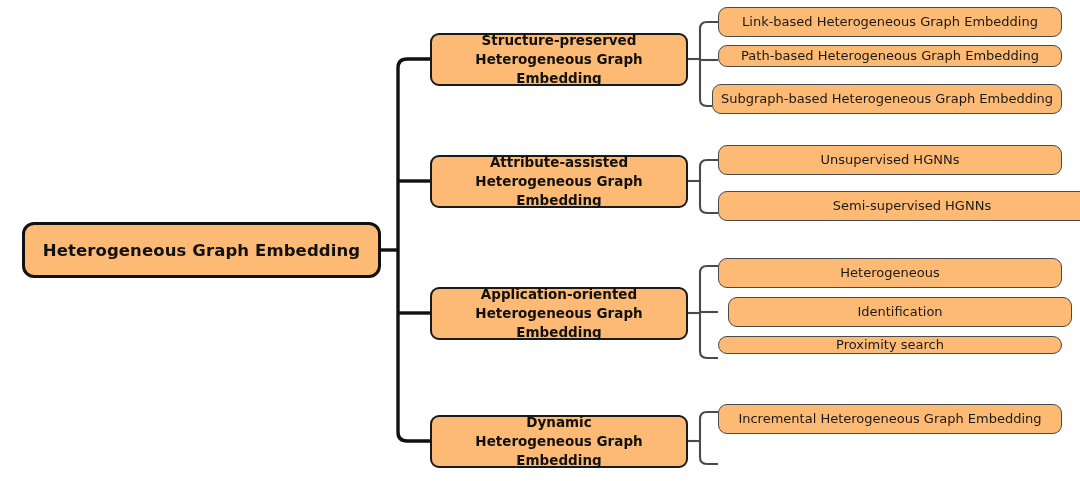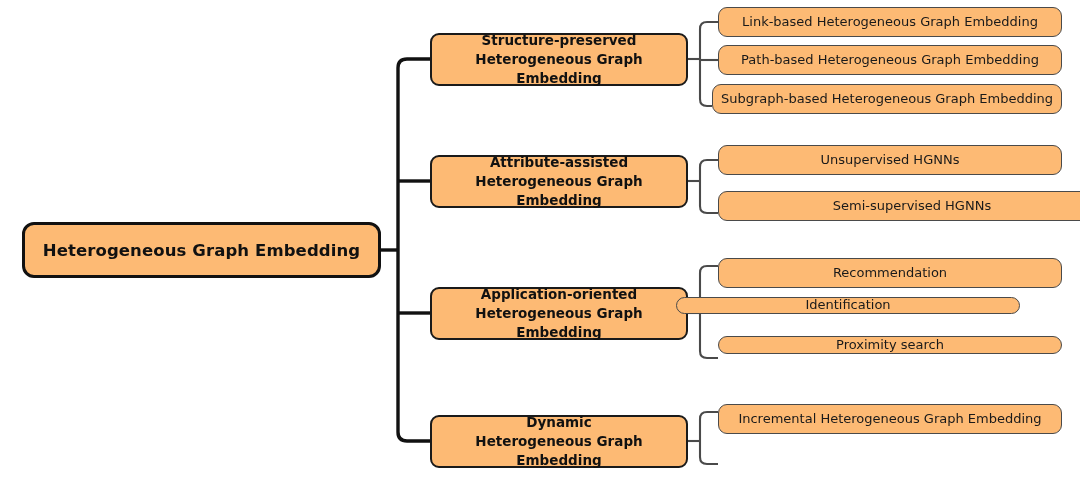--- a/index.html
+++ b/index.html
@@ -125,38 +125,38 @@
   <div class="node node-cat" style="left:430px; top:415px; width:258px; height:53px;">
     <span>
       <span>Dynamic</span>
       <span class="line2">Heterogeneous Graph Embedding</span>
     </span>
   </div>
 
   <div class="node node-leaf" style="left:718px; top:7px; width:344px; height:30px;">
     <span>Link-based Heterogeneous Graph Embedding</span>
   </div>
-  <div class="node node-leaf" style="left:718px; top:45px; width:344px; height:30px;">
+  <div class="node node-leaf" style="left:718px; top:45px; width:344px; height:22px;">
     <span>Path-based Heterogeneous Graph Embedding</span>
   </div>
   <div class="node node-leaf" style="left:712px; top:84px; width:350px; height:30px;">
     <span>Subgraph-based Heterogeneous Graph Embedding</span>
   </div>
 
   <div class="node node-leaf" style="left:718px; top:145px; width:344px; height:30px;">
     <span>Unsupervised HGNNs</span>
   </div>
   <div class="node node-leaf" style="left:718px; top:191px; width:388px; height:30px;">
     <span>Semi-supervised HGNNs</span>
   </div>
 
   <div class="node node-leaf" style="left:718px; top:258px; width:344px; height:30px;">
-    <span>Recommendation</span>
+    <span>Heterogeneous</span>
   </div>
-  <div class="node node-leaf" style="left:676px; top:297px; width:344px; height:17px;">
+  <div class="node node-leaf" style="left:728px; top:297px; width:344px; height:30px;">
     <span>Identification</span>
   </div>
   <div class="node node-leaf" style="left:718px; top:336px; width:344px; height:18px;">
     <span>Proximity search</span>
   </div>
 
   <div class="node node-leaf" style="left:718px; top:404px; width:344px; height:30px;">
     <span>Incremental Heterogeneous Graph Embedding</span>
   </div>
 

